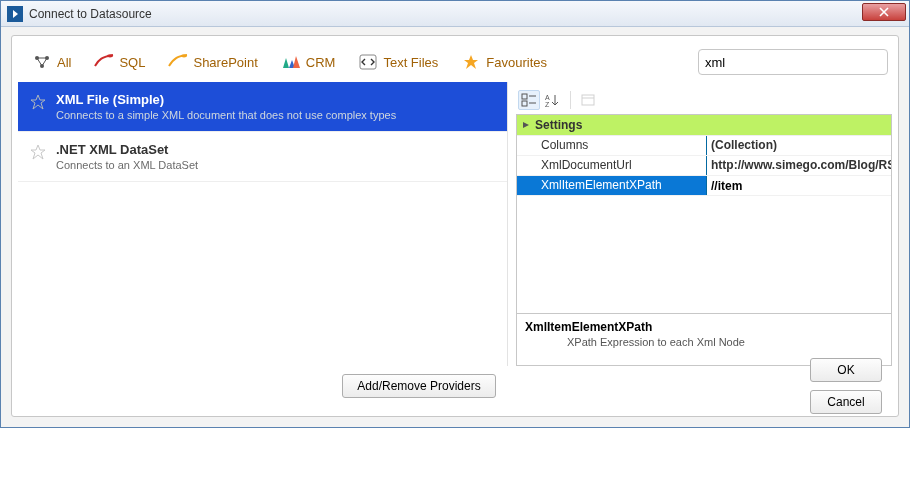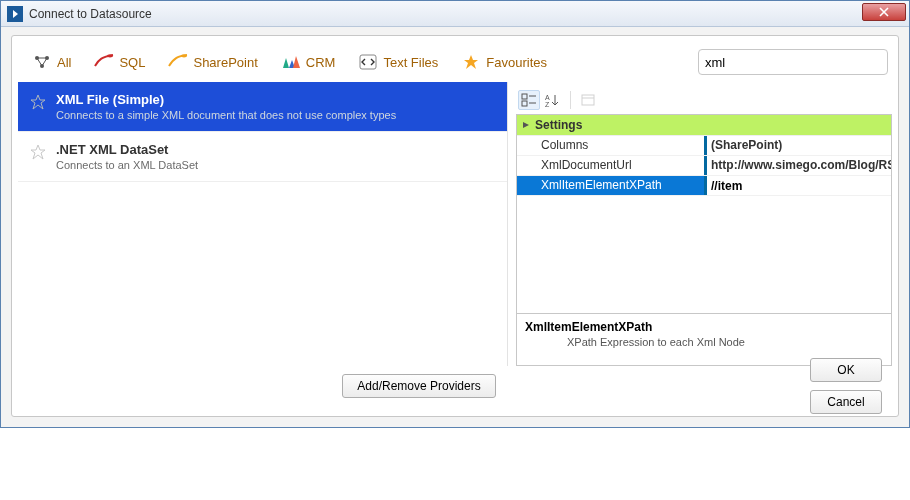--- a/index.html
+++ b/index.html
@@ -39,21 +39,21 @@
   .pt-btn { width:22px; height:20px; border:1px solid transparent; display:flex; align-items:center; justify-content:center; border-radius:2px; cursor:pointer; }
   .pt-btn.active { border-color:#c2d8ef; background:#e7f1fb; }
   .pt-btn.disabled { opacity:.45; cursor:default; }
   .pt-sep { width:1px; height:18px; background:#ddd; margin:0 4px; }
 
   .prop-grid { flex:1; border:1px solid #c7c7c7; overflow:hidden; display:flex; flex-direction:column; background:#fff;}
   .pg-cat { font-size:12px; font-weight:700; padding:3px 6px 3px 18px; position:relative; color:#333; background:#bef264; border-bottom:1px solid #eee;}
   .pg-cat-toggle { position:absolute; left:4px; top:4px; width:10px; height:10px; }
   .pg-cat-toggle svg{width:10px;height:10px;}
   .pg-row { display:flex; font-size:12px; height:20px; align-items:stretch; border-bottom:1px solid #f1f1f1; }
-  .pg-name { width:190px; padding:2px 4px 2px 24px; color:#333; border-right:3px solid #0369a1; white-space:nowrap; overflow:hidden; }
+  .pg-name { width:190px; padding:2px 4px 2px 24px; color:#333; border-right:1px solid #0369a1; white-space:nowrap; overflow:hidden; }
   .pg-val { flex:1; padding:2px 4px; color:#333; font-weight:700; white-space:nowrap; overflow:hidden;}
   .pg-row.selected .pg-name { background:#0a78d6; color:#fff; }
   .pg-row.selected .pg-val-input { width:100%; height:100%; border:none; outline:none; font-size:12px; font-weight:700; padding:0; font-family:inherit;}
 
   .prop-help { height:52px; border:1px solid #c7c7c7; border-top:none; padding:6px 8px; background:#fff;}
   .prop-help .ht { font-size:12px; font-weight:700; }
   .prop-help .hd { font-size:11px; color:#555; margin-top:2px;margin-left:42px;}
 
   .footer { height: 40px; display:flex; align-items:center; padding: 0 10px;}
   .footer .btn { height:24px; padding: 0 14px; font-size:12px; background:linear-gradient(#fdfdfd,#ececec); border:1px solid #adadad; border-radius:3px; cursor:pointer; display:flex; align-items:center;}
@@ -202,21 +202,21 @@
               <span class="pg-cat-toggle">
                 <svg viewBox="0 0 10 10">
                     <path d="M2 2 L8 5 L2 8 Z" fill="#555"></path>
                   </svg>
               </span>
               <span>Settings</span>
             </div>
 
             <div class="pg-row">
               <div class="pg-name">Columns</div>
-              <div class="pg-val">(SharePoint)</div>
+              <div class="pg-val">(Collection)</div>
             </div>
             <div class="pg-row">
               <div class="pg-name">XmlDocumentUrl</div>
               <div class="pg-val">http://www.simego.com/Blog/RSS</div>
             </div>
             <div class="pg-row selected">
               <div class="pg-name">XmlItemElementXPath</div>
               <div class="pg-val">
                 <input class="pg-val-input" value="//item" style="">
               </div>

